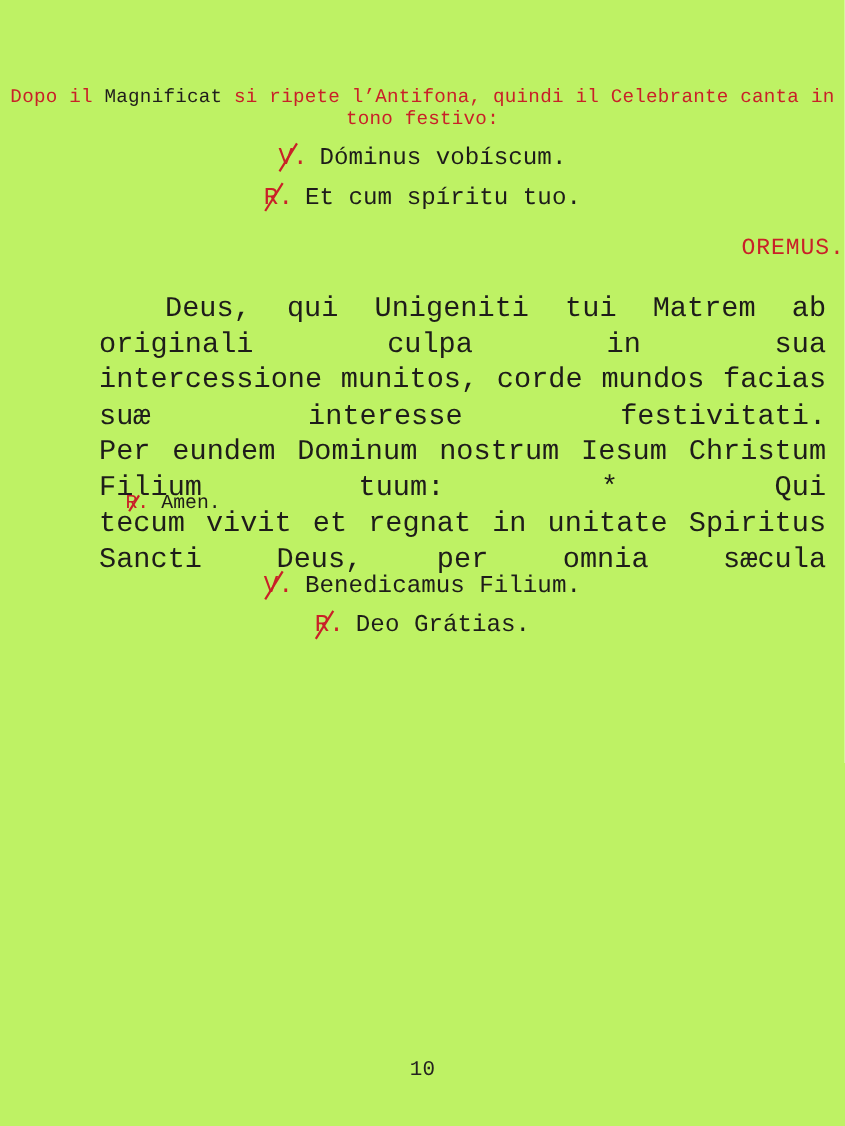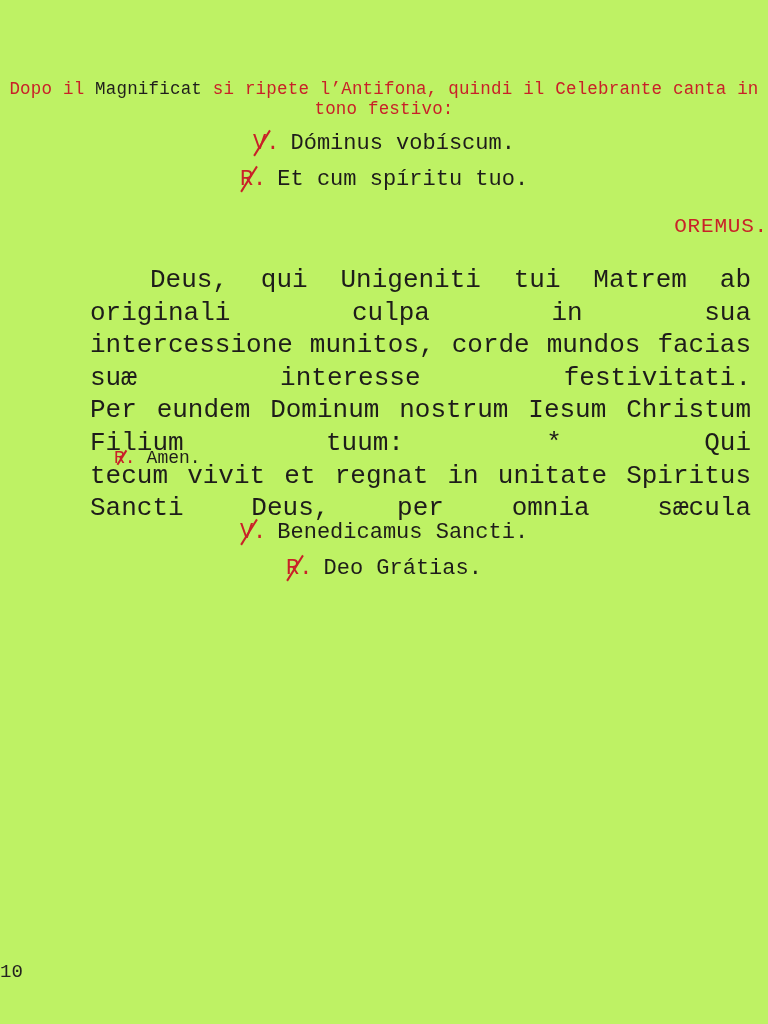--- a/index.html
+++ b/index.html
@@ -93,20 +93,21 @@
     top: 448px;
     left: 114px;
     font-size: 18px;
   }
 
   .page-number {
     position: absolute;
     top: 961px;
     left: 0;
     width: 768px;
+    text-align: center;
     font-size: 19px;
     color: #252320;
   }
 </style>
 </head>
 <body>
 
 <div class="page">
 
   <div class="rubric rubric-top"><span>Dopo il </span><span class="ink">Magnificat</span><span> si ripete l’Antifona, quindi il Celebrante canta in tono festivo:</span></div>
@@ -128,21 +129,21 @@
     <div class="p-line">Per eundem Dominum nostrum Iesum Christum Filium tuum: * Qui</div>
     <div class="p-line">tecum vivit et regnat in unitate Spiritus Sancti Deus, per omnia sæcula</div>
   </div>
 
   <div class="amen-line">
     <span class="vr">R.</span><span>Amen.</span>
   </div>
 
   <div class="dialogue dialogue-bottom">
     <div class="line">
-      <span class="vr">V.</span><span>Benedicamus Sancti.</span>
+      <span class="vr">V.</span><span>Benedicamus Filium.</span>
     </div>
     <div class="line">
       <span class="vr">R.</span><span>Deo Grátias.</span>
     </div>
   </div>
 
 
   <div class="page-number">10</div>
 
 </div>

